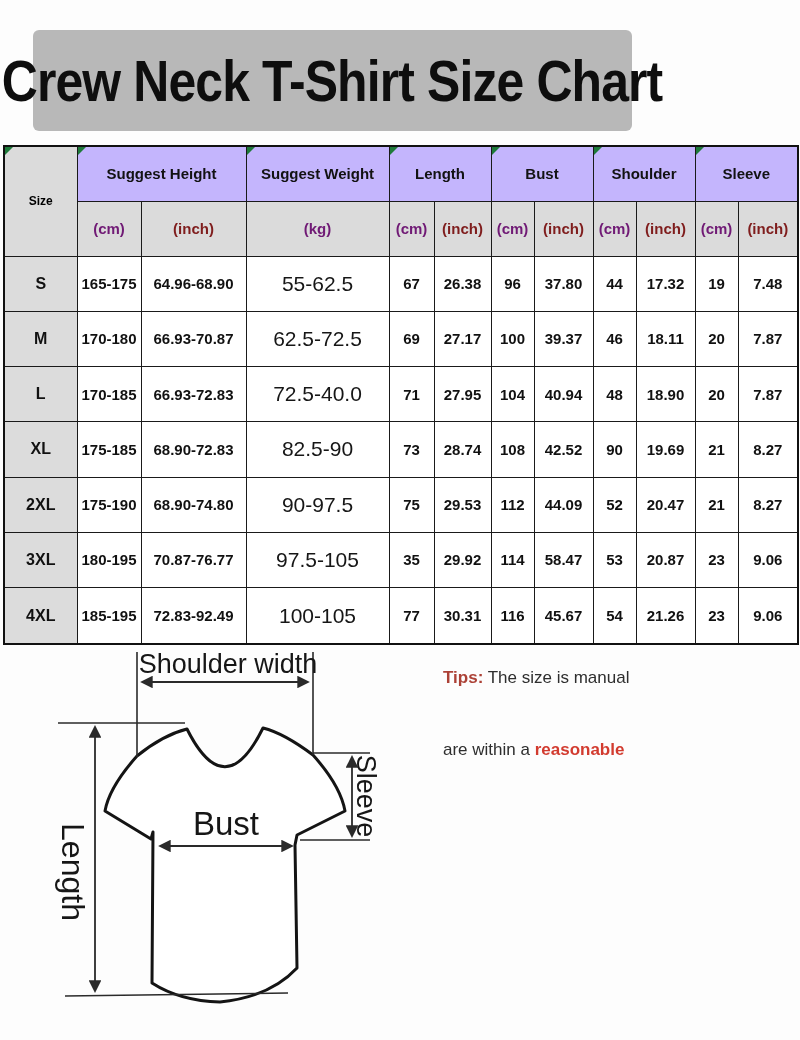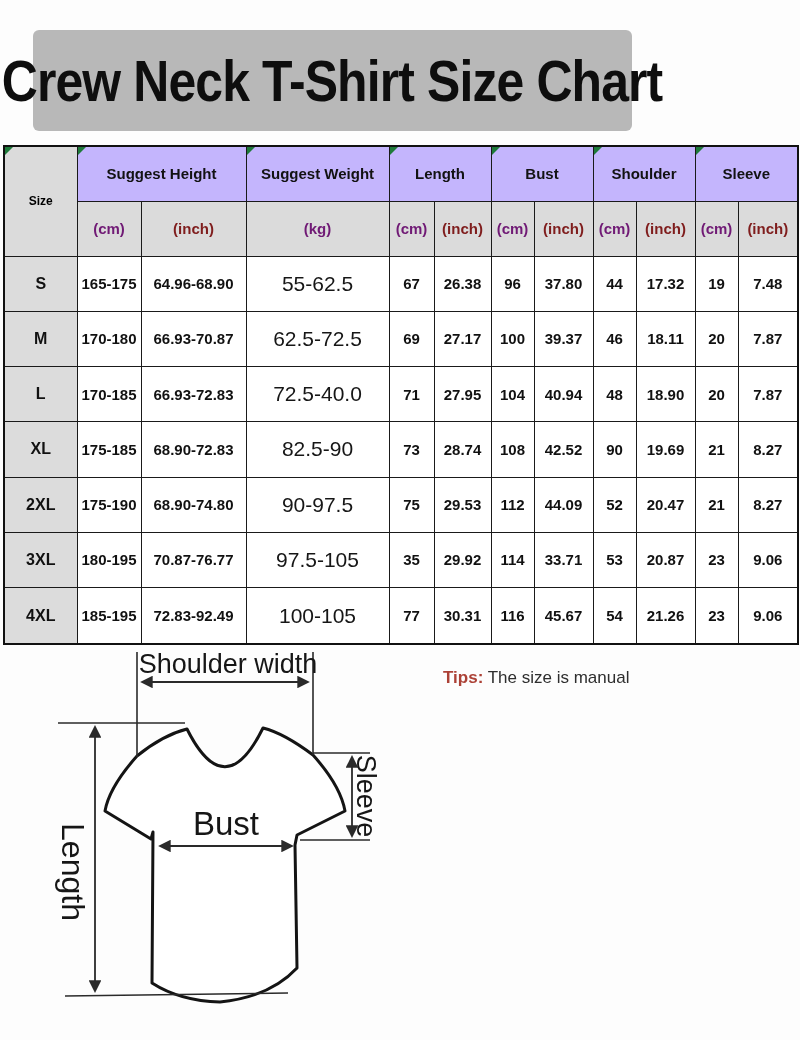--- a/index.html
+++ b/index.html
@@ -159,21 +159,21 @@
           <td class="v">8.27</td>
         </tr>
         <tr>
           <td class="sz">3XL</td>
           <td class="v">180-195</td>
           <td class="v">70.87-76.77</td>
           <td class="kg">97.5-105</td>
           <td class="v">35</td>
           <td class="v">29.92</td>
           <td class="v">114</td>
-          <td class="v">33.71</td>
+          <td class="v">58.47</td>
           <td class="v">53</td>
           <td class="v">20.87</td>
           <td class="v">23</td>
           <td class="v">9.06</td>
         </tr>
         <tr>
           <td class="sz">4XL</td>
           <td class="v">185-195</td>
           <td class="v">72.83-92.49</td>
           <td class="kg">100-105</td>
@@ -221,15 +221,16 @@
     <text x="196" y="190" font-size="33" text-anchor="middle">Bust</text>
 
     <line x1="283" y1="108" x2="340" y2="108" stroke="#2a2a2a" stroke-width="1.6"></line>
     <line x1="270" y1="195" x2="340" y2="195" stroke="#2a2a2a" stroke-width="1.6"></line>
     <line x1="322" y1="112" x2="322" y2="191" stroke="#2a2a2a" stroke-width="1.8" marker-start="url(#ah)" marker-end="url(#ah)"></line>
     <text x="327" y="151" font-size="27" text-anchor="middle" transform="rotate(90 327 151)">Sleeve</text>
   </svg>
 
   <div class="tips">
       <div class="tips-line"><span class="emd">Tips:</span><span> The size is manual</span></div>
+      <div class="tips-line"><span>are within a </span><span class="em">reasonable</span></div>
     </div>
 
 </div>
 
 </body></html>

